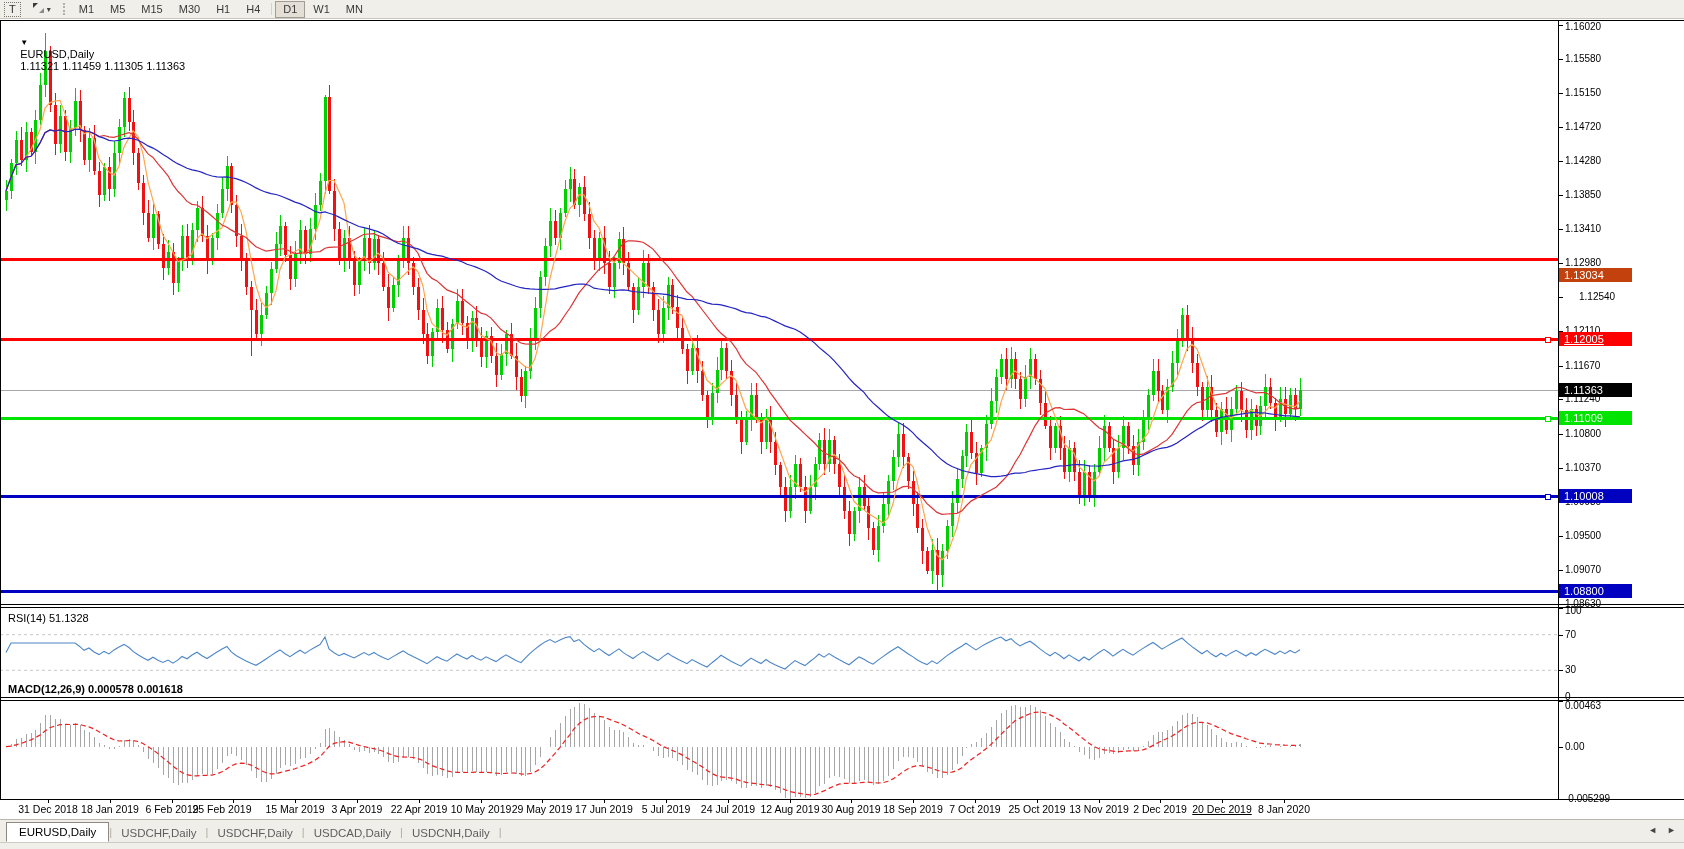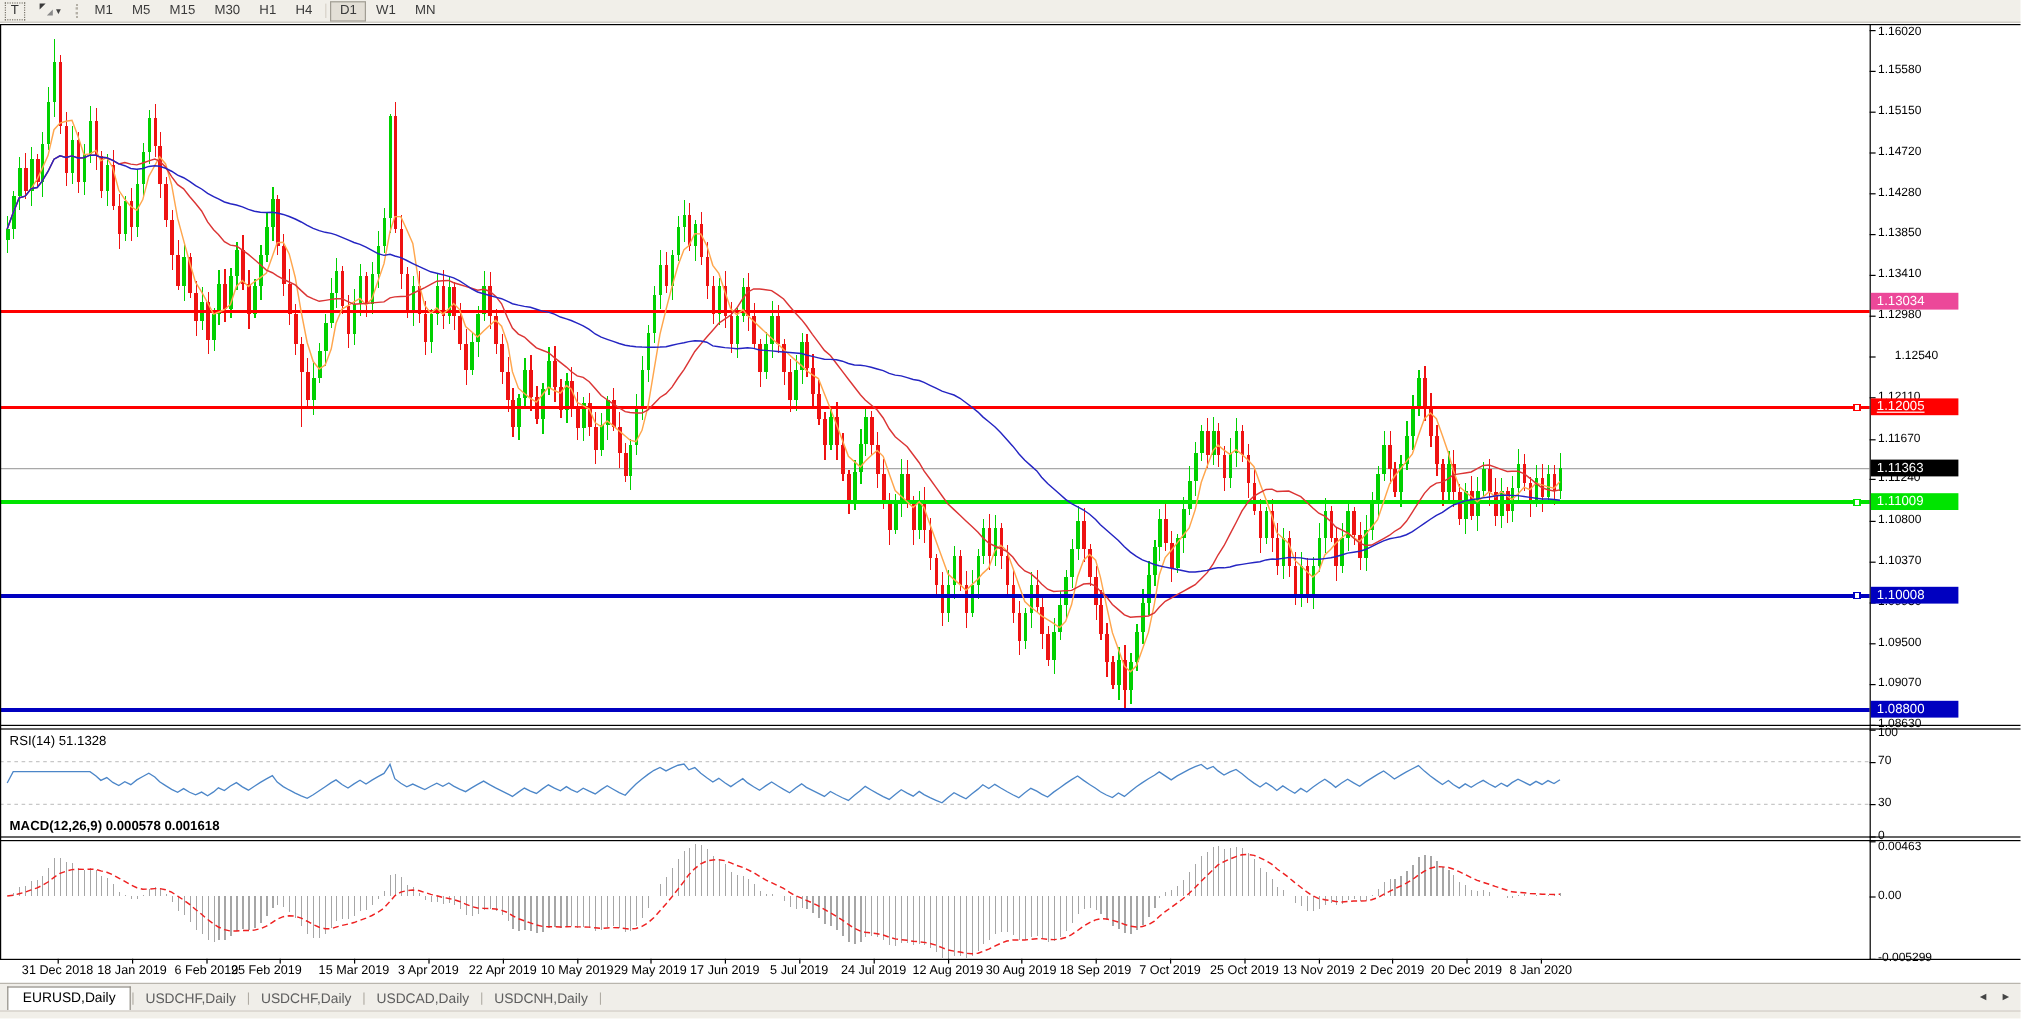--- a/index.html
+++ b/index.html
@@ -62,20 +62,25 @@
         <div class="tbtn">M30</div>
         <div class="tbtn">H1</div>
         <div class="tbtn">H4</div>
         <div class="vsep"></div>
         <div class="tbtn active">D1</div>
         <div class="tbtn">W1</div>
         <div class="tbtn">MN</div>
       </div>
   </div>
 
+  <div class="overlay-label" style="left:8px;top:24px;z-index:6;">
+    <span style="font-size:8px;vertical-align:1px;">▼</span>
+    <span>EURUSD,Daily</span>
+    <span>1.11321 1.11459 1.11305 1.11363</span>
+  </div>
 
   <svg id="mainSvg" class="pane-svg" style="top:20px;" width="1558" height="584">
       <line x1="0" y1="370.5" x2="1558" y2="370.5" stroke="#A8A8A8" stroke-width="1"></line>
       <line x1="6.5" y1="159.83754542076022" x2="6.5" y2="190.54989515049417" stroke="#00D000" stroke-width="1" shape-rendering="crispEdges"></line>
       <rect x="5" y="170.88859060402714" width="3" height="9.406711409396678" fill="#00D000" shape-rendering="crispEdges"></rect>
       <line x1="11.5" y1="138.8329103026087" x2="11.5" y2="179.20430105036763" stroke="#00D000" stroke-width="1" shape-rendering="crispEdges"></line>
       <rect x="10" y="143.45234899328844" width="3" height="27.436241610738705" fill="#00D000" shape-rendering="crispEdges"></rect>
       <line x1="16.5" y1="110.8618569151562" x2="16.5" y2="155.04180716167537" stroke="#00D000" stroke-width="1" shape-rendering="crispEdges"></line>
       <rect x="15" y="119.93557046979936" width="3" height="23.51677852348908" fill="#00D000" shape-rendering="crispEdges"></rect>
       <line x1="21.5" y1="107.40324708239866" x2="21.5" y2="145.67012258166957" stroke="#EE1212" stroke-width="1" shape-rendering="crispEdges"></line>
@@ -930,21 +935,21 @@
       <div class="axis-dash" style="top:468px;"></div>
       <div class="axis-label" style="top:461px;">1.10370</div>
       <div class="axis-dash" style="top:502px;"></div>
       <div class="axis-label" style="top:495px;">1.09930</div>
       <div class="axis-dash" style="top:536px;"></div>
       <div class="axis-label" style="top:529px;">1.09500</div>
       <div class="axis-dash" style="top:570px;"></div>
       <div class="axis-label" style="top:563px;">1.09070</div>
       <div class="axis-dash" style="top:604px;"></div>
       <div class="axis-label" style="top:597px;">1.08630</div>
-      <div class="price-tag" style="top:244px;background:#ec4899;">1.13034</div>
+      <div class="price-tag" style="top:268px;background:#c2410c;">1.13034</div>
       <div class="price-tag" style="top:332px;background:#FF0000;text-decoration:underline;">1.12005</div>
       <div class="price-tag" style="top:411px;background:#00E400;">1.11009</div>
       <div class="price-tag" style="top:489px;background:#0000C0;">1.10008</div>
       <div class="price-tag" style="top:584px;background:#0000C0;">1.08800</div>
       <div class="price-tag" style="top:383px;background:#000000;">1.11363</div>
       <div class="axis-dash" style="top:608px;"></div>
       <div class="axis-label" style="top:604px;">100</div>
       <div class="axis-dash" style="top:635px;"></div>
       <div class="axis-label" style="top:628px;">70</div>
       <div class="axis-dash" style="top:670px;"></div>
@@ -991,21 +996,21 @@
       <div class="date-label" style="left:913px;">18 Sep 2019</div>
       <div class="date-tick" style="left:975px;"></div>
       <div class="date-label" style="left:975px;">7 Oct 2019</div>
       <div class="date-tick" style="left:1037px;"></div>
       <div class="date-label" style="left:1037px;">25 Oct 2019</div>
       <div class="date-tick" style="left:1099px;"></div>
       <div class="date-label" style="left:1099px;">13 Nov 2019</div>
       <div class="date-tick" style="left:1160px;"></div>
       <div class="date-label" style="left:1160px;">2 Dec 2019</div>
       <div class="date-tick" style="left:1222px;"></div>
-      <div class="date-label" style="left:1222px;">20 Dec 2019</div>
+      <div class="date-label" style="left:1222px;text-decoration:underline;">20 Dec 2019</div>
       <div class="date-tick" style="left:1284px;"></div>
       <div class="date-label" style="left:1284px;">8 Jan 2020</div>
     </div>
 
   <div class="tabbar" id="tabBar">
       <div class="tab active">EURUSD,Daily</div>
       <div class="tabsep">|</div>
       <div class="tab">USDCHF,Daily</div>
       <div class="tabsep">|</div>
       <div class="tab">USDCHF,Daily</div>

